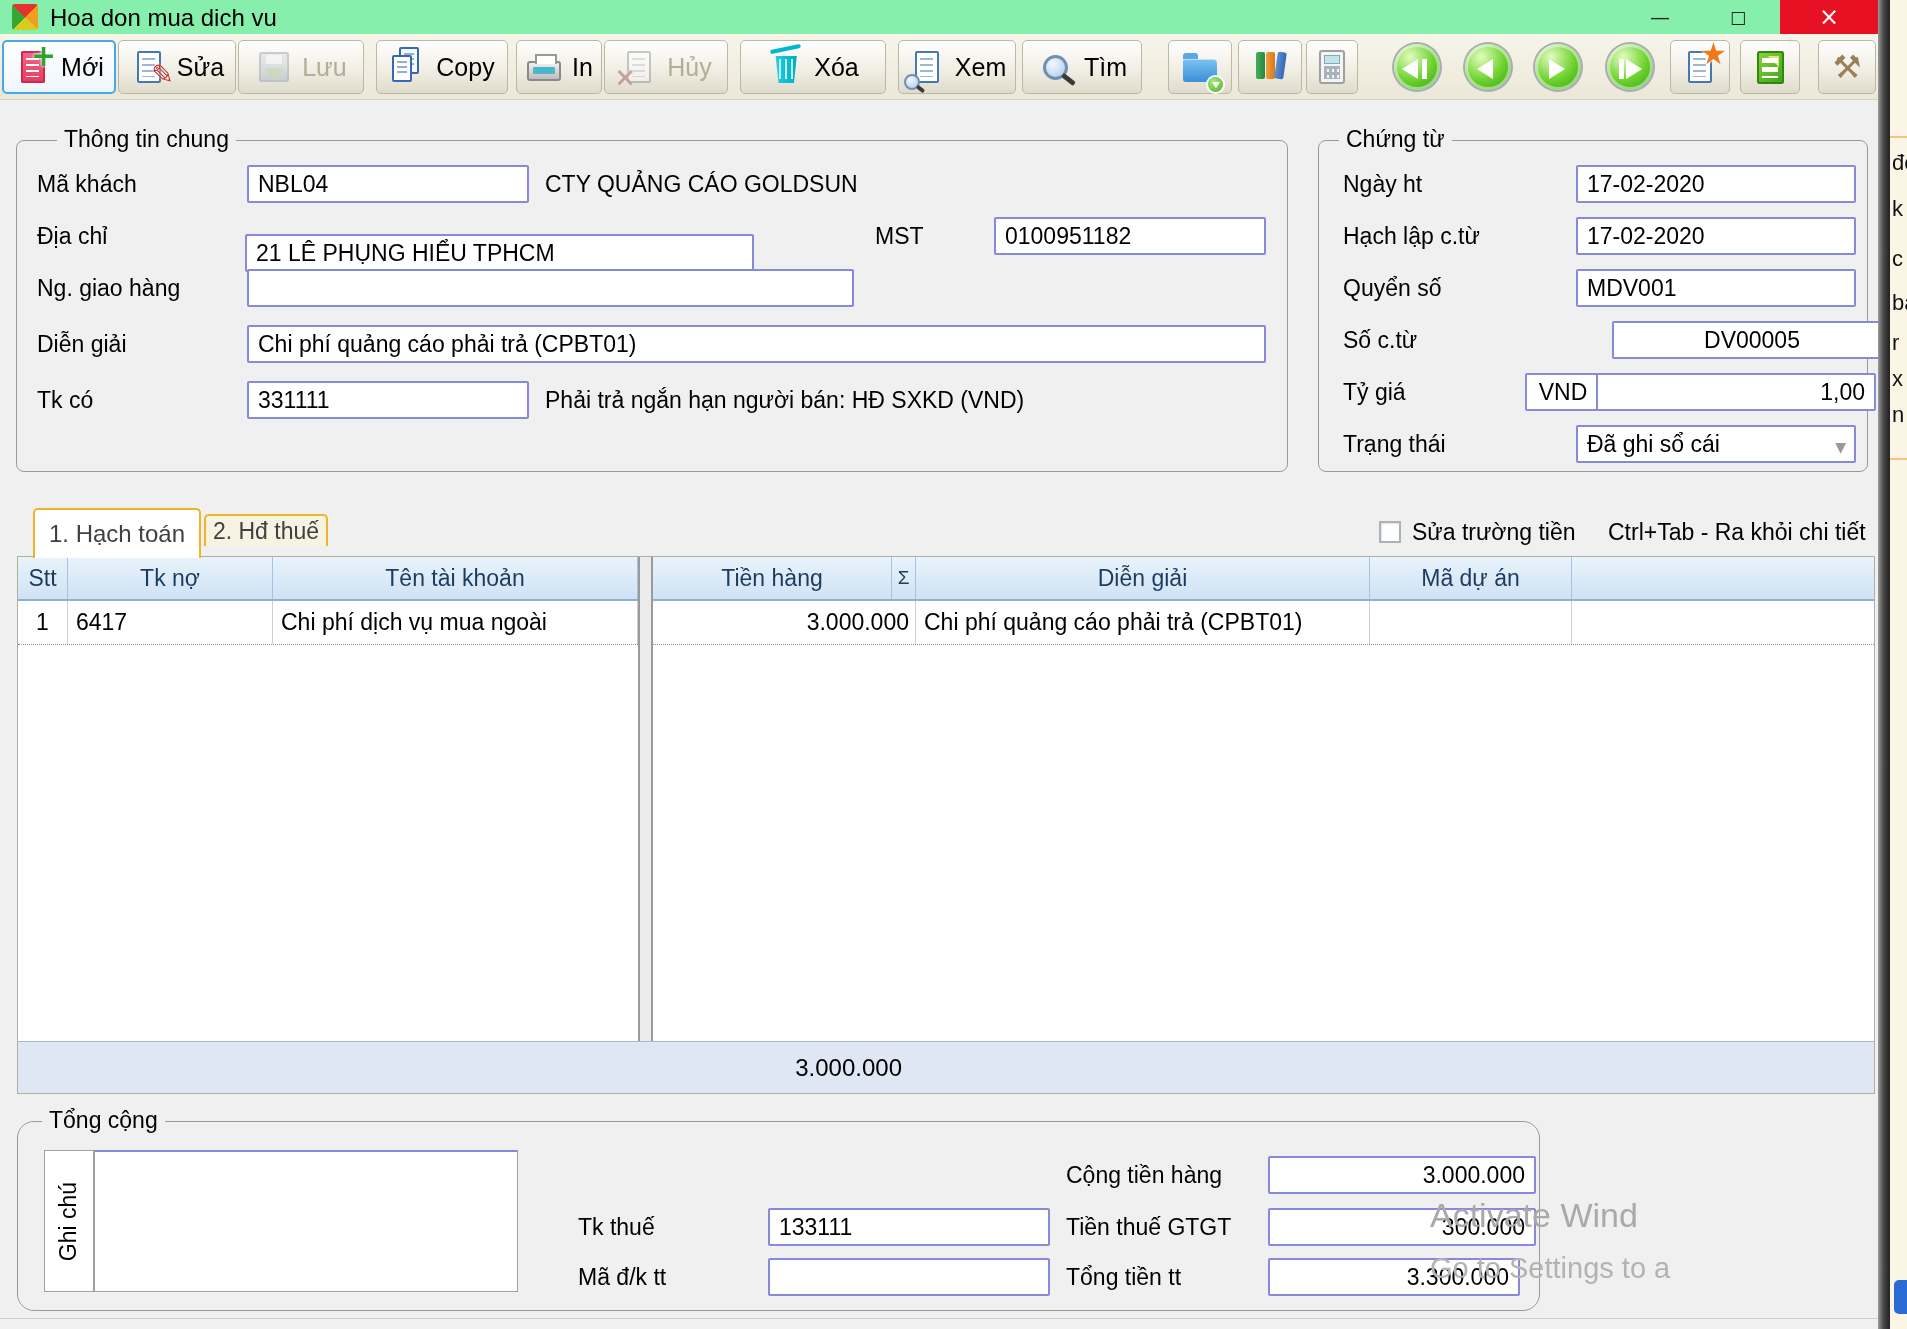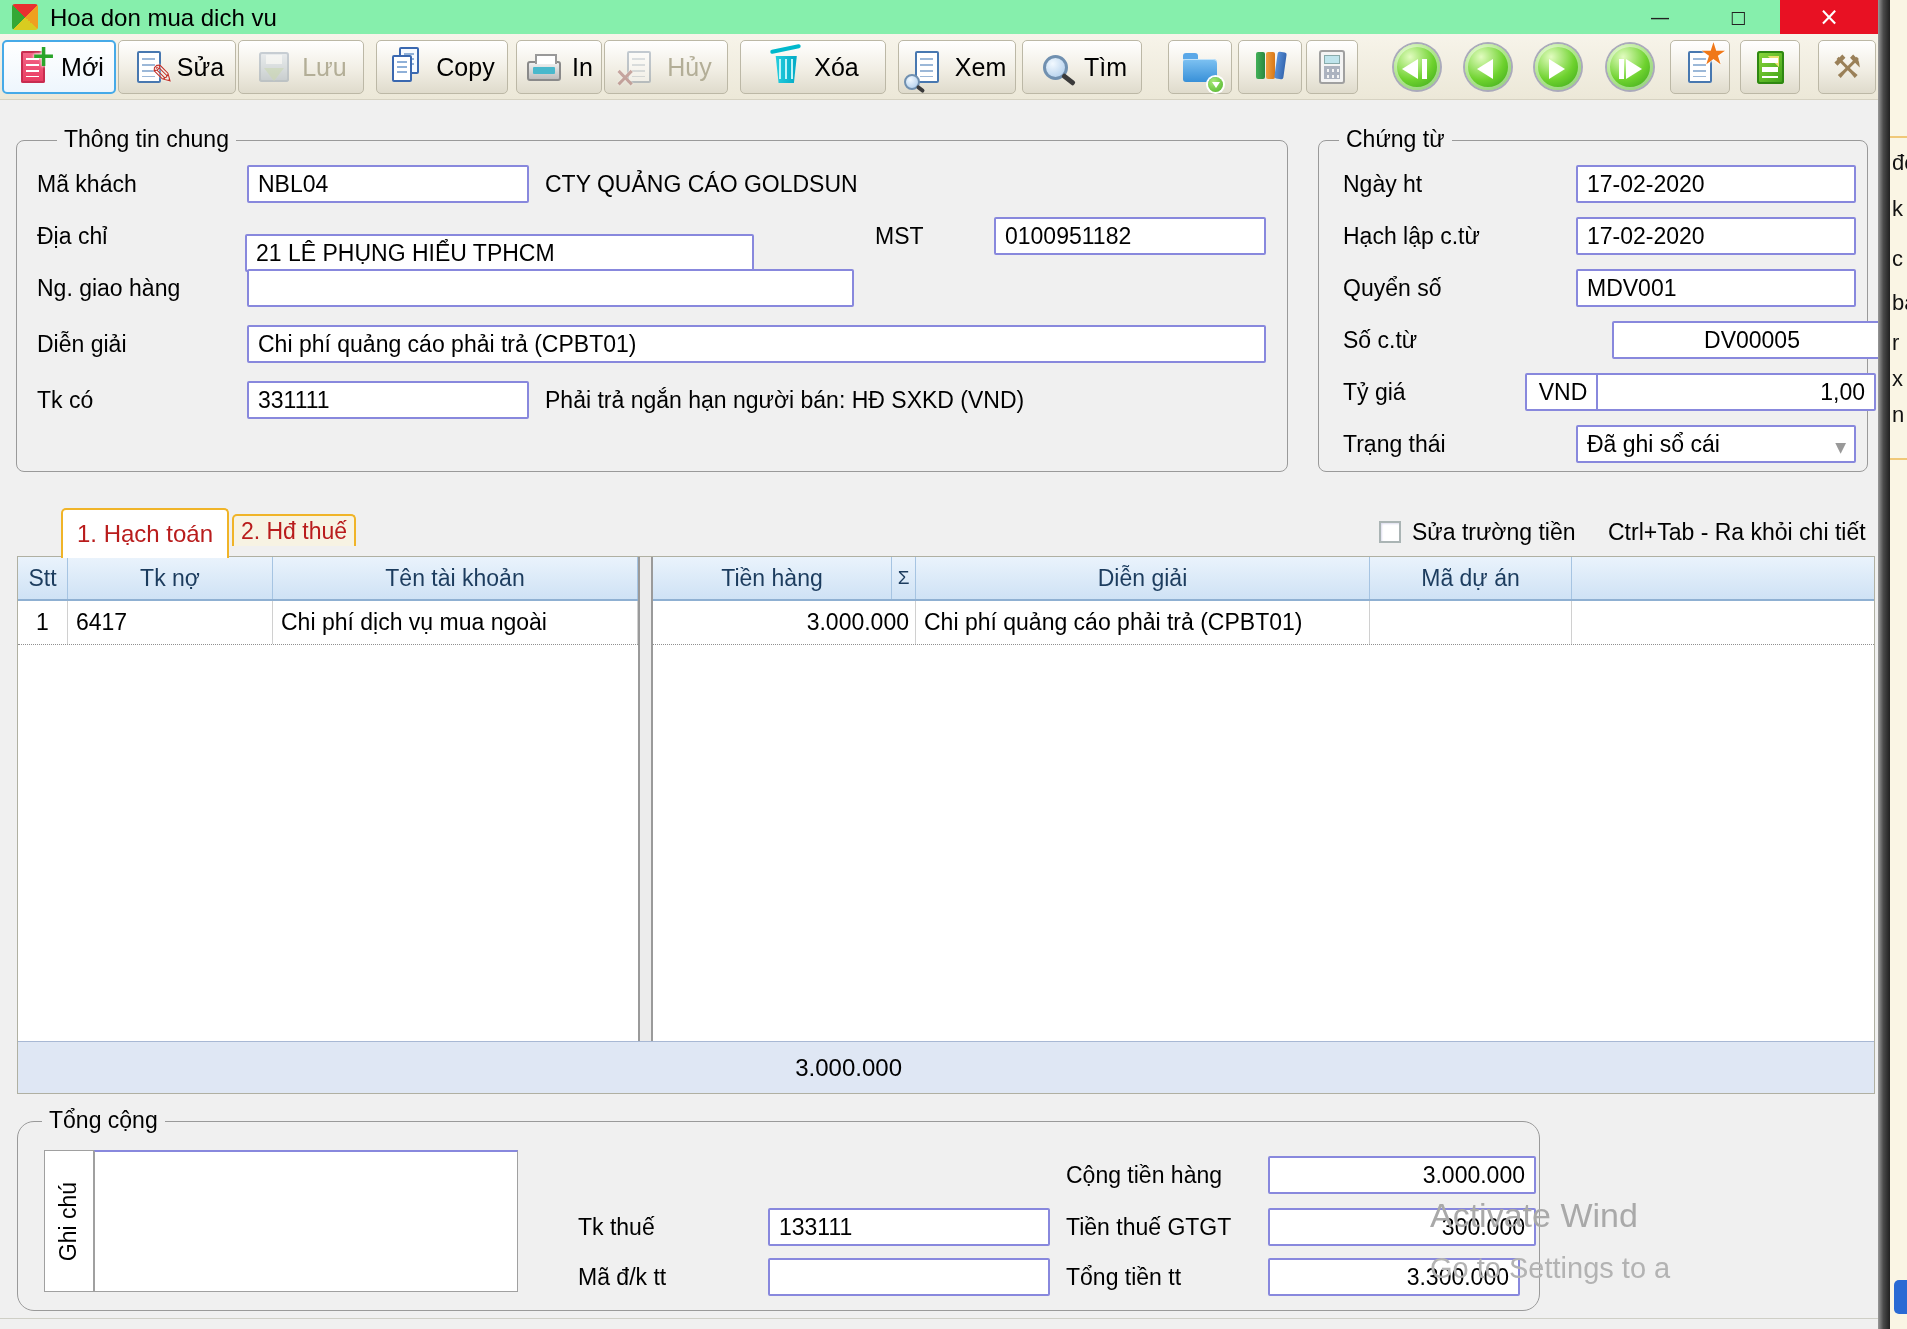--- a/index.html
+++ b/index.html
@@ -109,21 +109,21 @@
   .gtitle { position:absolute; top:-15px; background:#f0f0f0; padding:0 7px; font-size:23px; color:#000; white-space:nowrap; }
   .lbl { font-size:23px; color:#000; white-space:nowrap; }
   .input { background:#fff; border:2px solid #8888dd; border-radius:2px; font-size:23px; color:#000;
            display:flex; align-items:center; padding:0 9px; height:38px; }
   .input.right { justify-content:flex-end; }
   .input.center { justify-content:center;margin-left:36px; }
   .chevron { position:absolute; right:8px; top:12px; font-size:14px; color:#999; font-family:"DejaVu Sans",sans-serif; }
 
   
   .tab { display:flex; align-items:center; justify-content:center; border:2px solid #f0b428; border-bottom:none;
-         border-radius:5px 5px 0 0; font-size:24px; color:#b91c1c;margin-left:28px; }
+         border-radius:5px 5px 0 0; font-size:24px; color:#404040; }
   .tab.active { background:#fff; z-index:3; }
   .tab.idle { background:#f7f3e3; font-size:23px; z-index:2; }
   .checkbox { width:22px; height:22px; background:#fff; border:2px solid #aab4b4; box-shadow:inset 1px 1px 2px #dde; }
 
   #grid { left:17px; top:556px; width:1858px; height:538px; background:#fff; border:1px solid #b0b0a2; }
   .ghead { display:flex; height:44px; background:linear-gradient(#eaf3fc,#cfe2f5); border-bottom:2px solid #8fb0d2; }
   .gh { display:flex; align-items:center; justify-content:center; font-size:23px; color:#1c3c5e;
         border-right:1px solid #a6c4e2; height:100%; }
   .grow { display:flex; height:44px; border-bottom:1px dotted #909090; }
   .gc { display:flex; align-items:center; font-size:23px; color:#000; border-right:1px solid #d0d0d0; height:100%;

